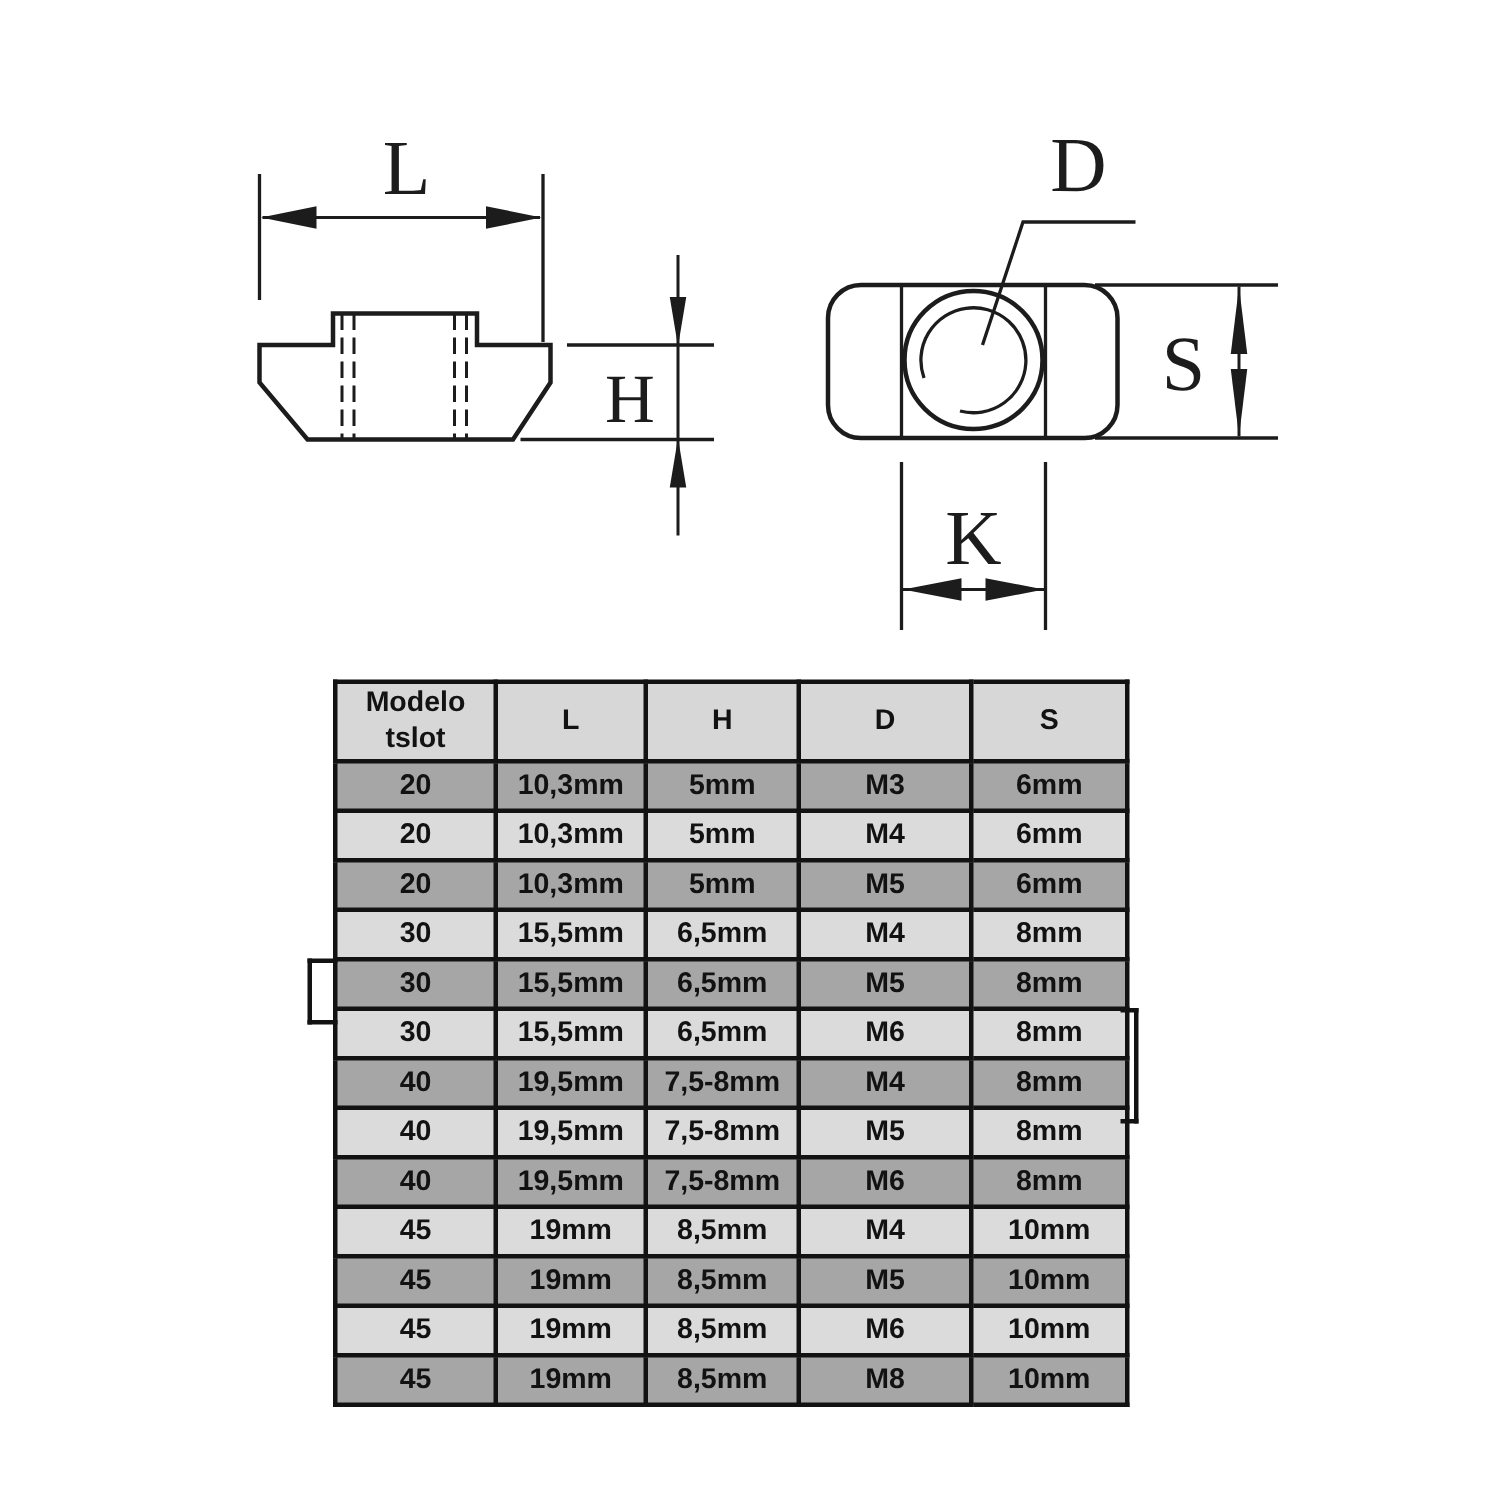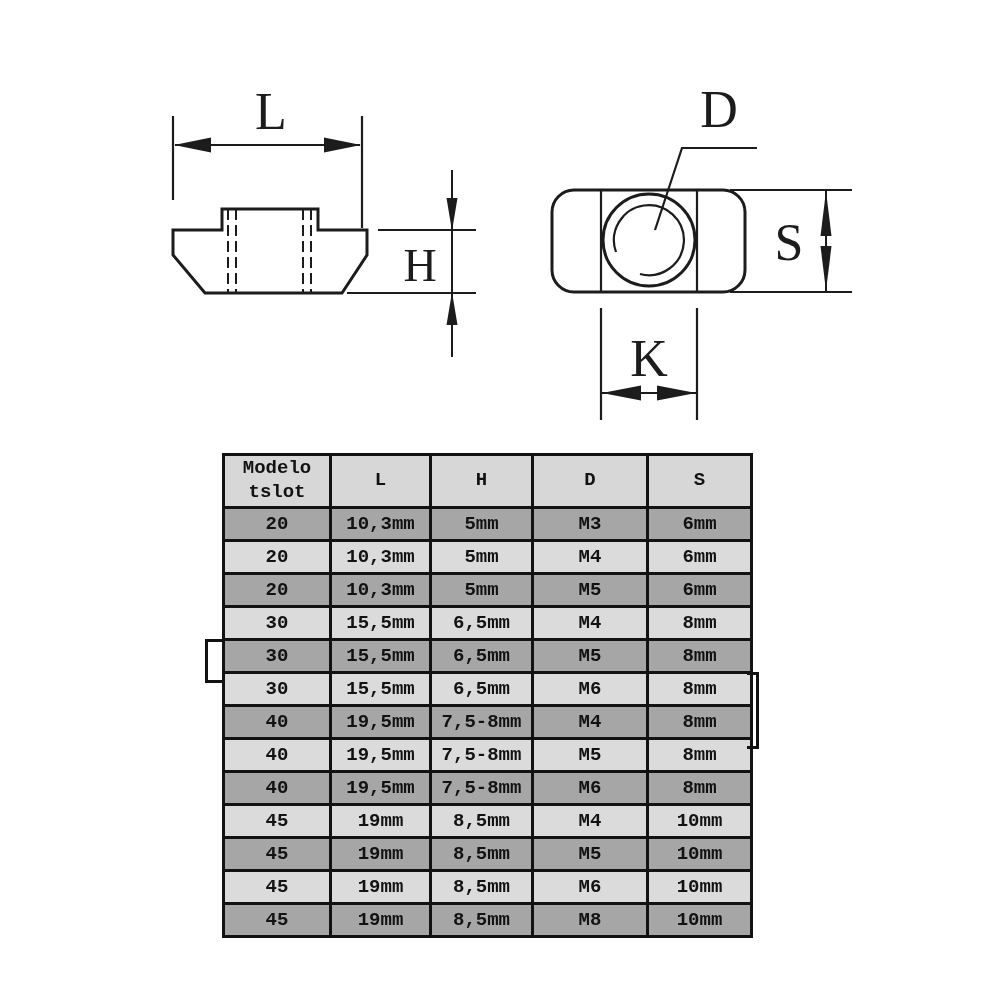--- a/index.html
+++ b/index.html
@@ -18,21 +18,20 @@
   .arrow{ fill:var(--line-color,#1c1c1c); stroke:none; }
   .dimtext{ font-family:"Liberation Serif","DejaVu Serif",serif; fill:var(--line-color,#1c1c1c); }
 
   .spec-table-wrap{
     position:absolute; left:222px; top:453px; width:528px;
   }
   table.spec{
     border-collapse:collapse; table-layout:fixed; width:528px;
     color:var(--border-color,#121212);
     font-weight:bold;
-    font-family:Liberation Mono, monospace;
   }
   table.spec th, table.spec td{
     border:3px solid var(--border-color,#121212);
     text-align:center; vertical-align:middle;
     font-size:19px; padding:0;
   }
   table.spec th{ height:50px; background:var(--header-bg,#d7d7d7); line-height:1.25; }
   table.spec td{ height:30px; }
   tr.light td{ background:var(--row-light,#dbdbdb); }
   tr.dark td{ background:var(--row-dark,#a6a6a6); }

